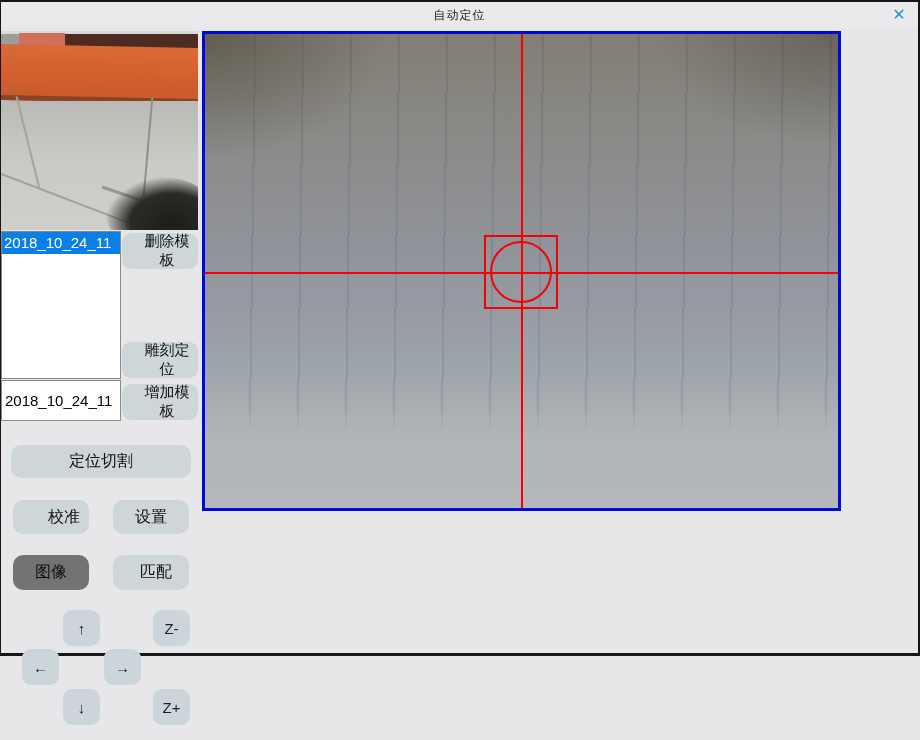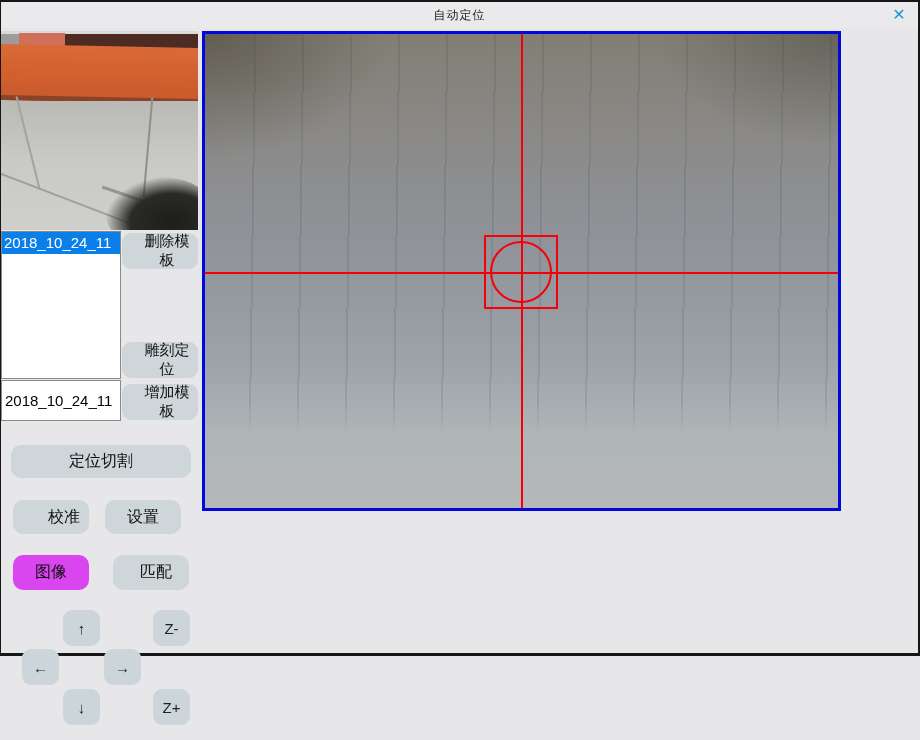--- a/index.html
+++ b/index.html
@@ -74,21 +74,21 @@
   }
   
   .btn{
     position:absolute;background:#ced6d9;border:none;border-radius:10px;
     font-size:16px;color:#101010;text-align:center;cursor:pointer;
     display:flex;align-items:center;justify-content:center;
     font-family:"Liberation Sans","DejaVu Sans",sans-serif;
     user-select:none;
   }
   .btn-tpl{left:121px;width:76px;height:36px;font-size:15px;border-radius:9px;padding-left:20px;}
-  .btn-red{background:#d946ef;}
+  .btn-red{background:#737373;}
   .btn-jog{width:37px;height:36px;border-radius:9px;background:#ccd5d9;font-size:15px;color:#222;}
   
   .camera{
     position:absolute;left:201px;top:29px;width:639px;height:480px;
     box-sizing:border-box;border:3px solid #0008dd;background:#8f9093;overflow:hidden;
   }
   .cam-img{
     position:absolute;left:0;top:0;width:100%;height:100%;
     background:
       radial-gradient(ellipse 260px 180px at 0% 0%, rgba(70,66,52,0.55) 0%, rgba(70,66,52,0) 70%),
@@ -146,21 +146,21 @@
   </div>
 
   <input class="name-field" type="text" value="2018_10_24_11" style="">
 
   <button class="btn btn-tpl" style="top:231px;">删除模板</button>
   <button class="btn btn-tpl" style="top:340px;text-align:center;">雕刻定位</button>
   <button class="btn" style="left:10px;top:443px;width:180px;height:33px;">定位切割</button>
 
   <button class="btn btn-tpl" style="top:382px;">增加模板</button>
   <button class="btn" style="left:12px;top:498px;width:76px;height:34px;padding-left:32px;">校准</button>
-  <button class="btn" style="left:104px;top:498px;width:76px;height:34px;">设置</button>
+  <button class="btn" style="left:112px;top:498px;width:76px;height:34px;">设置</button>
   <button class="btn btn-red" style="left:12px;top:553px;width:76px;height:35px;">图像</button>
   <button class="btn" style="left:112px;top:553px;width:76px;height:35px;padding-left:16px;">匹配</button>
 
   <button class="btn btn-jog" style="left:62px;top:608px;">↑</button>
   <button class="btn btn-jog" style="left:152px;top:608px;">Z-</button>
   <button class="btn btn-jog" style="left:21px;top:647px;">←</button>
   <button class="btn btn-jog" style="left:103px;top:647px;">→</button>
   <button class="btn btn-jog" style="left:62px;top:687px;">↓</button>
   <button class="btn btn-jog" style="left:152px;top:687px;">Z+</button>
 

